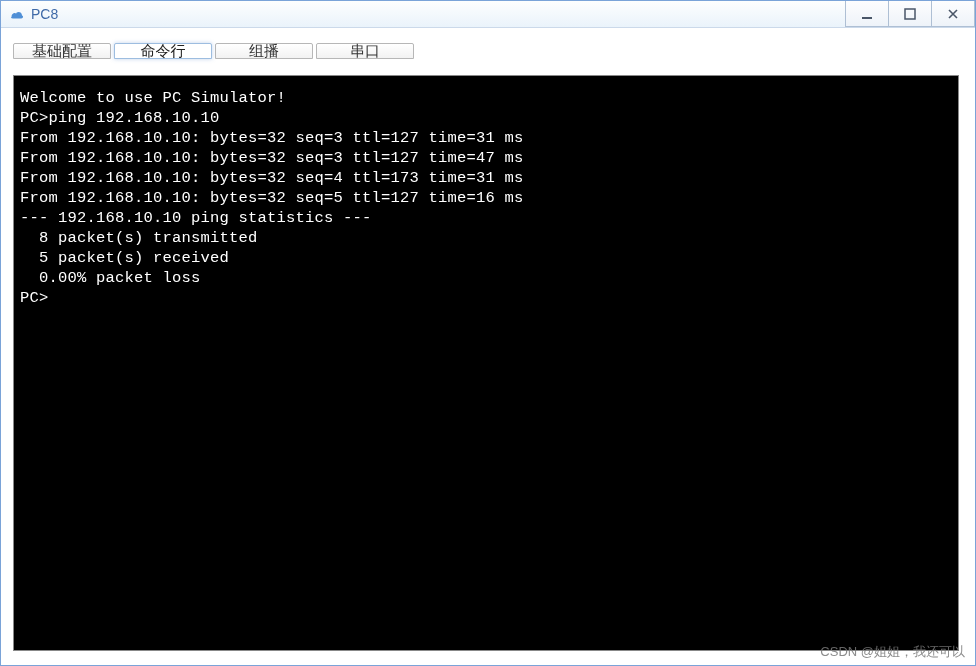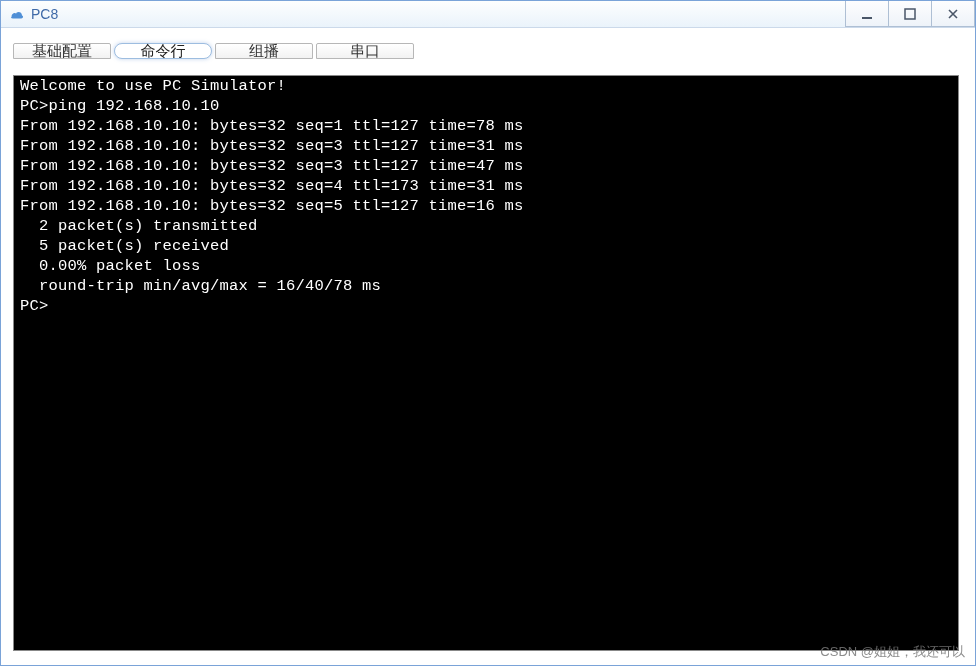--- a/index.html
+++ b/index.html
@@ -91,31 +91,30 @@
       cursor: pointer;
       border-radius: 2px 2px 0 0;
     }
     .tab.active {
       background: #fff;
       border-bottom: 1px solid #fff;
       box-shadow: 0 0 4px rgba(80,130,200,0.35);
       border-color: #9dbde0;
       color: #222;
       position: relative;
-      border-radius: 16px;
     }
     .terminal {
       position: absolute;
       top: 41px;
       left: 12px;
       right: 16px;
       bottom: 14px;
       background: #000;
       border: 1px solid #888;
-      padding: 0 6px;
+      padding: 12px 6px;
       overflow: hidden;
     }
     .terminal-line {
       font-family: "Courier New", "NSimSun", monospace;
       font-size: 15.5px;
       color: #ffffff;
       white-space: pre;
       line-height: 20px;
       letter-spacing: 0.2px;
     }
@@ -166,29 +165,28 @@
       <div class="tab active">命令行</div>
       <div class="tab">组播</div>
       <div class="tab">串口</div>
     </div>
 
     <div class="terminal">
       <div class="terminal-line">Welcome to use PC Simulator!</div>
       <div class="terminal-line"></div>
       <div class="terminal-line">PC&gt;ping 192.168.10.10</div>
       <div class="terminal-line"></div>
-      <div class="terminal-line">From 192.168.10.10: bytes=32 seq=1 ttl=127 time=78 ms</div>
       <div class="terminal-line">From 192.168.10.10: bytes=32 seq=3 ttl=127 time=31 ms</div>
       <div class="terminal-line">From 192.168.10.10: bytes=32 seq=3 ttl=127 time=47 ms</div>
       <div class="terminal-line">From 192.168.10.10: bytes=32 seq=4 ttl=173 time=31 ms</div>
       <div class="terminal-line">From 192.168.10.10: bytes=32 seq=5 ttl=127 time=16 ms</div>
       <div class="terminal-line"></div>
-      <div class="terminal-line">  2 packet(s) transmitted</div>
+      <div class="terminal-line">--- 192.168.10.10 ping statistics ---</div>
+      <div class="terminal-line">  8 packet(s) transmitted</div>
       <div class="terminal-line">  5 packet(s) received</div>
       <div class="terminal-line">  0.00% packet loss</div>
-      <div class="terminal-line">  round-trip min/avg/max = 16/40/78 ms</div>
       <div class="terminal-line"></div>
       <div class="terminal-line">PC&gt;</div>
     </div>
   </div>
 
   <div class="watermark">CSDN @姐姐，我还可以</div>
 </div>
 
 </body></html>

